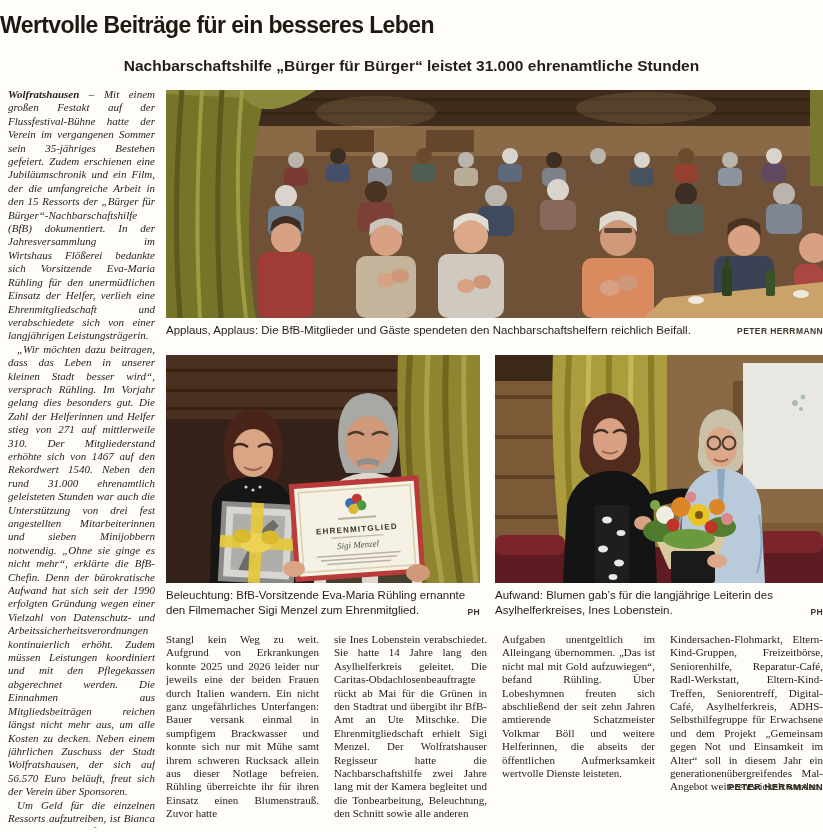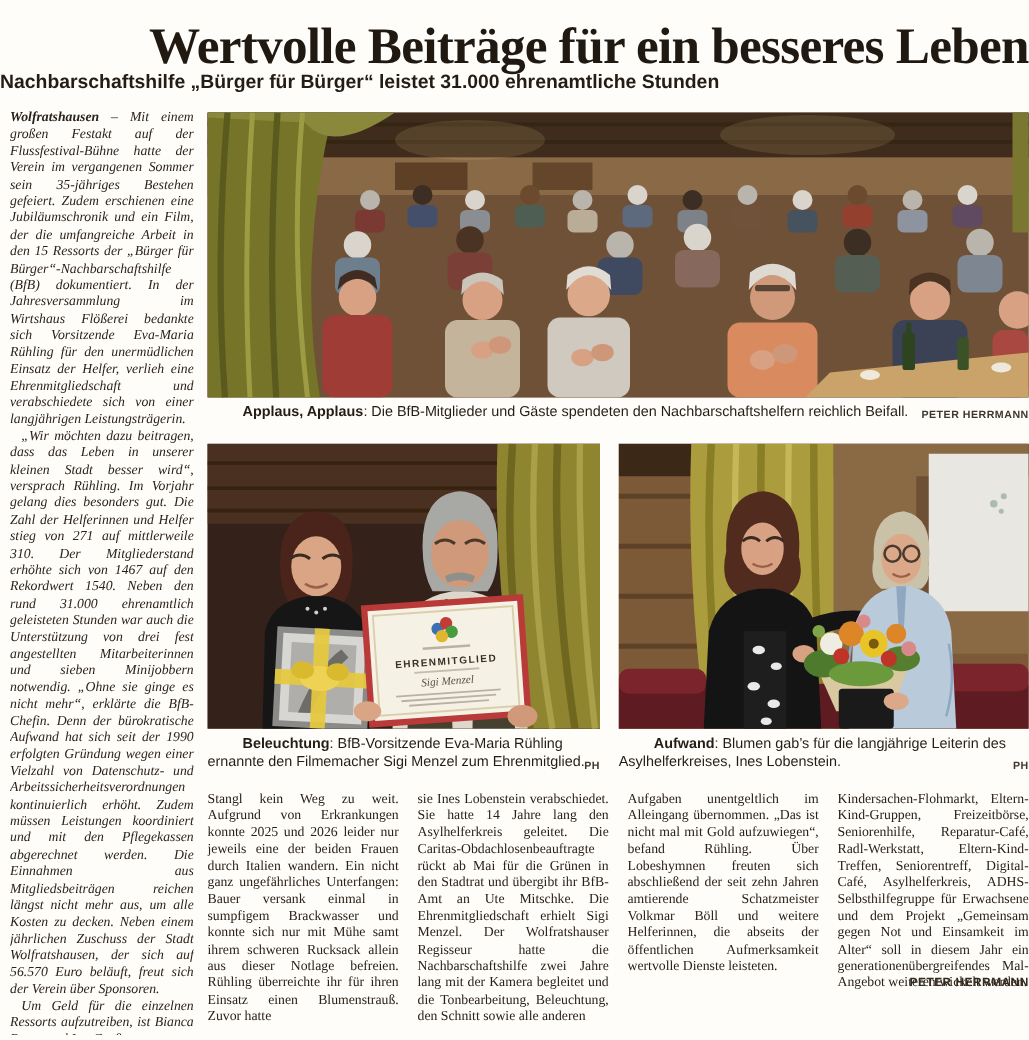--- a/index.html
+++ b/index.html
@@ -1,26 +1,26 @@
 <!DOCTYPE html>
 <html lang="de"><head>
 <meta charset="utf-8">
 <style>
   html,body{margin:0;padding:0;}
   .page{
     position:relative;width:823px;height:832px;background:#fefdfa;
     font-family:"Liberation Serif",serif;color:#2b2119;overflow:hidden;
   }
   .headline{
-    position:absolute;top:12px;left:0;width:823px;margin:0;text-align:right;
-    font-family:Liberation Serif, serif;font-weight:bold;font-size:41px;
+    position:absolute;top:12px;left:0;width:823px;margin:0;text-align:left;
+    font-family:Liberation Sans, sans-serif;font-weight:bold;font-size:23px;
     letter-spacing:-0.6px;color:#201912;
   }
   .subhead{
-    position:absolute;top:57px;left:0;width:823px;margin:0;text-align:left;
+    position:absolute;top:57px;left:0;width:823px;margin:0;text-align:center;
     font-family:"Liberation Sans",sans-serif;font-weight:bold;font-size:15.5px;color:#241d15;
   }
   .col{
     position:absolute;font-size:11px;line-height:13.4px;text-align:justify;
     hyphens:auto;-webkit-hyphens:auto;overflow:hidden;
   }
   .col p{margin:0;}
   .col p.indent{text-indent:9px;}
   #col1{left:8px;top:88px;width:147px;height:740px;font-style:italic;}
   .bcol{top:633px;width:153px;height:199px;}
@@ -34,21 +34,21 @@
   #photo1{left:166px;top:90px;width:657px;height:228px;}
   #photo2{left:166px;top:355px;width:314px;height:228px;}
   #photo3{left:495px;top:355px;width:328px;height:228px;}
   .caption{
     position:absolute;font-family:"Liberation Sans",sans-serif;font-size:11.5px;
     line-height:14.5px;color:#241d15;
   }
   #caption1{left:166px;top:323px;width:657px;height:16px;}
   #caption2{left:166px;top:588px;width:314px;height:32px;}
   #caption3{left:495px;top:588px;width:328px;height:32px;}
-  .cap-label{font-weight:bold;margin-left:28px;}
+  .cap-label{font-weight:normal;}
   .cap-credit{
     position:absolute;right:0;bottom:1px;font-size:8.5px;font-weight:bold;
     color:#40382e;letter-spacing:0.4px;
   }
   .byline{
     text-align:right;margin-top:-13.4px;
     font-family:"Liberation Sans",sans-serif;font-weight:bold;font-size:9.5px;
     letter-spacing:0.4px;color:#332b22;
   }
   .cert-title{font-family:"Liberation Sans",sans-serif;font-weight:bold;letter-spacing:1.2px;}

